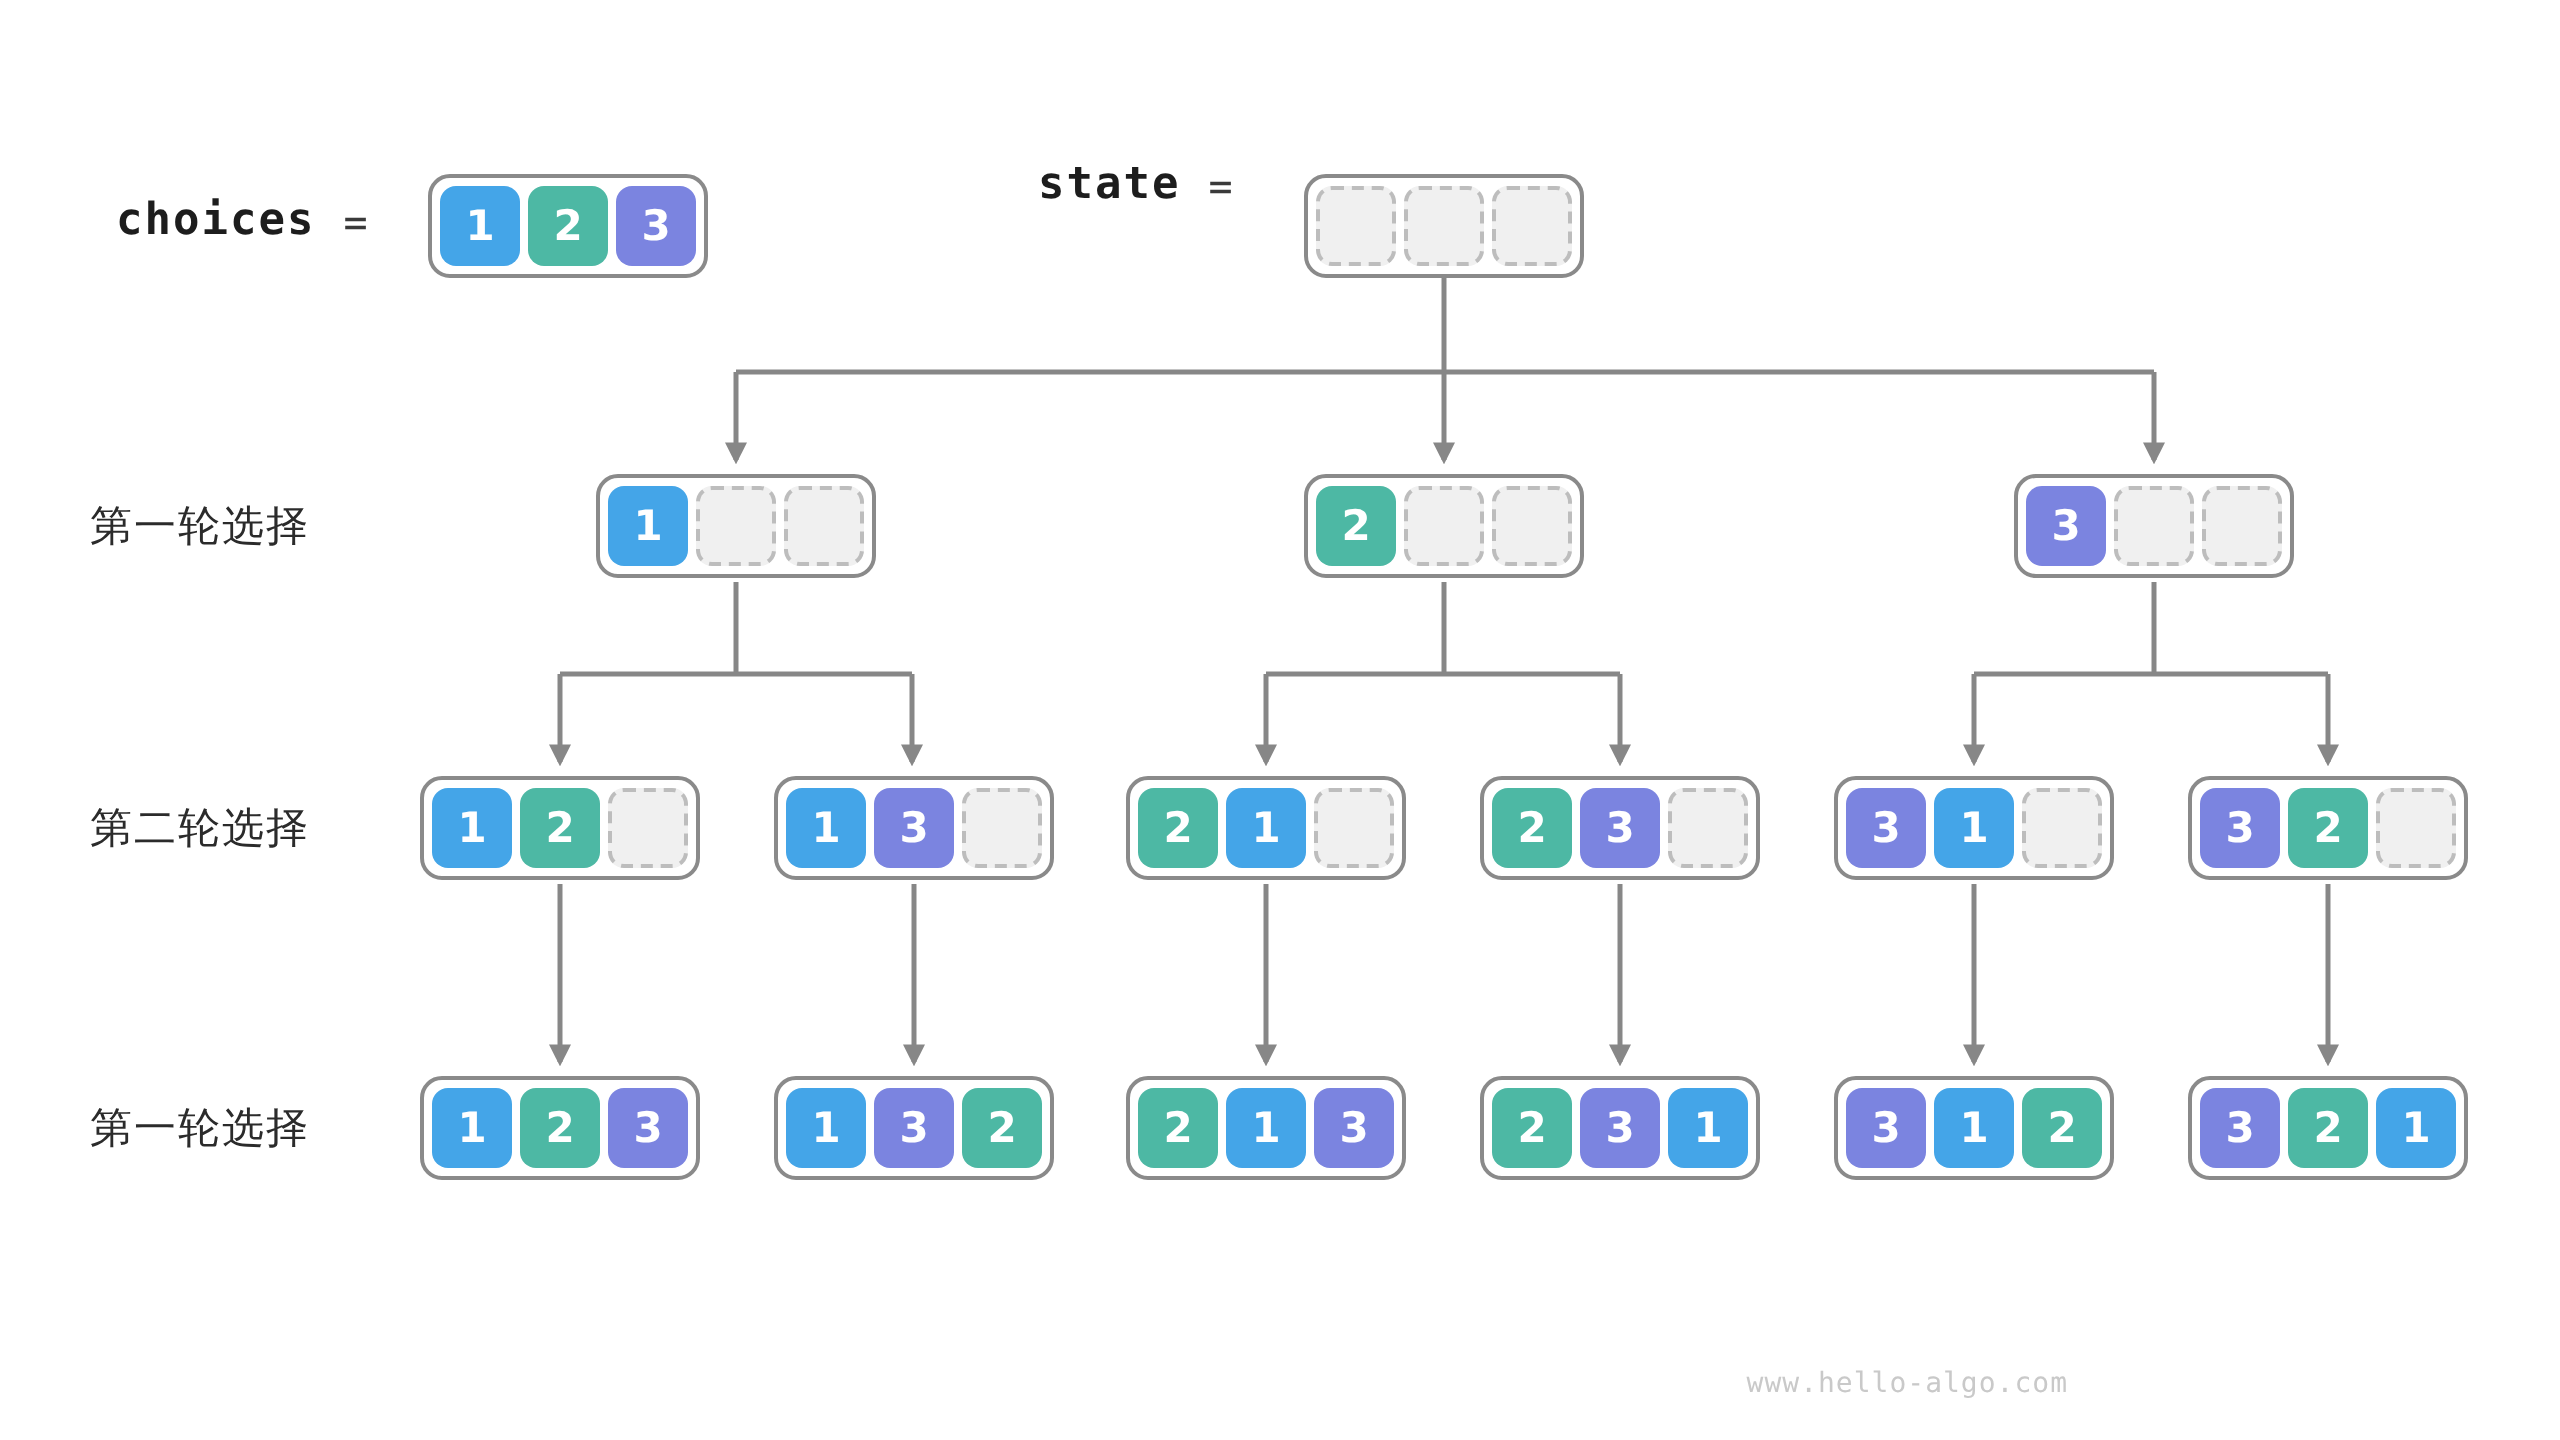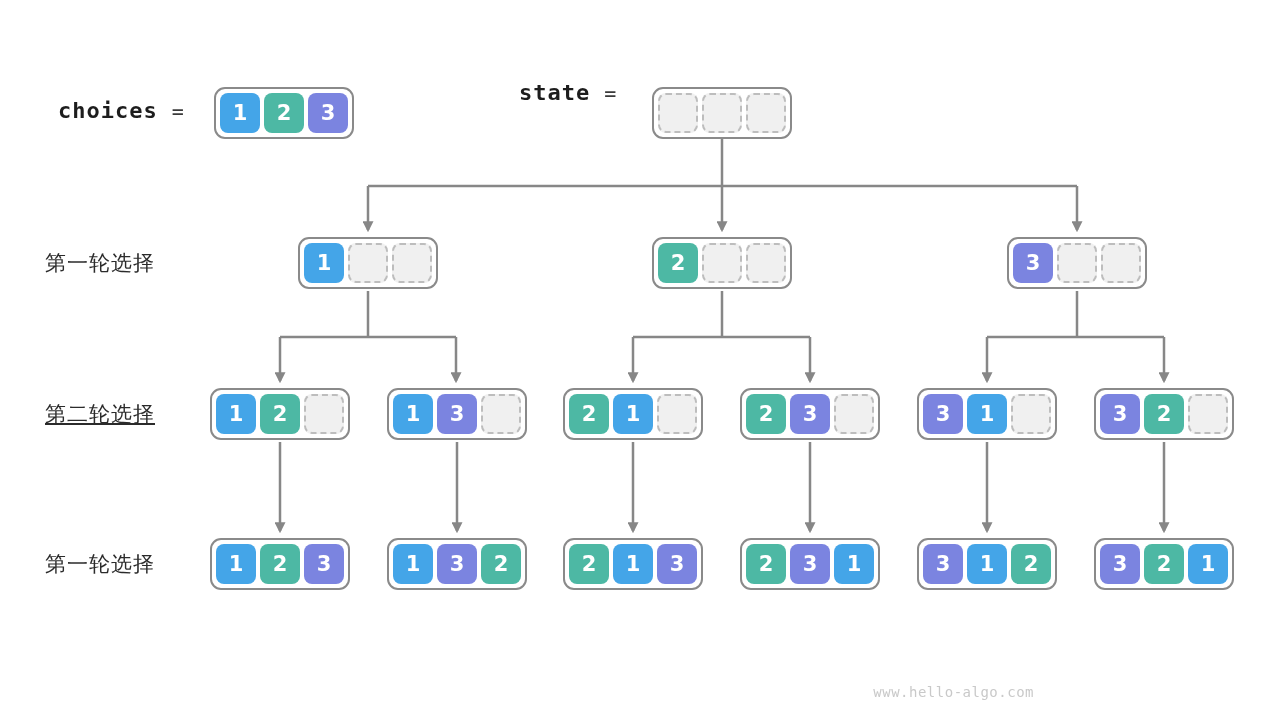--- a/index.html
+++ b/index.html
@@ -104,21 +104,21 @@
     <span class="kw">state</span>
     <span class="eq">=</span>
   </div>
   <div class="node" style="left:652px;top:87px;">
     <div class="cell empty"></div>
     <div class="cell empty"></div>
     <div class="cell empty"></div>
   </div>
 
   <div class="round-label" style="top:249px;">第一轮选择</div>
-  <div class="round-label" style="top:400px;text-decoration:underline;">第二轮选择</div>
+  <div class="round-label" style="top:400px;">第二轮选择</div>
   <div class="round-label" style="top:550px;">第一轮选择</div>
 
   <div class="node" style="left:298px;top:237px;">
     <div class="cell c1">1</div>
     <div class="cell empty"></div>
     <div class="cell empty"></div>
   </div>
   <div class="node" style="left:652px;top:237px;">
     <div class="cell c2">2</div>
     <div class="cell empty"></div>

